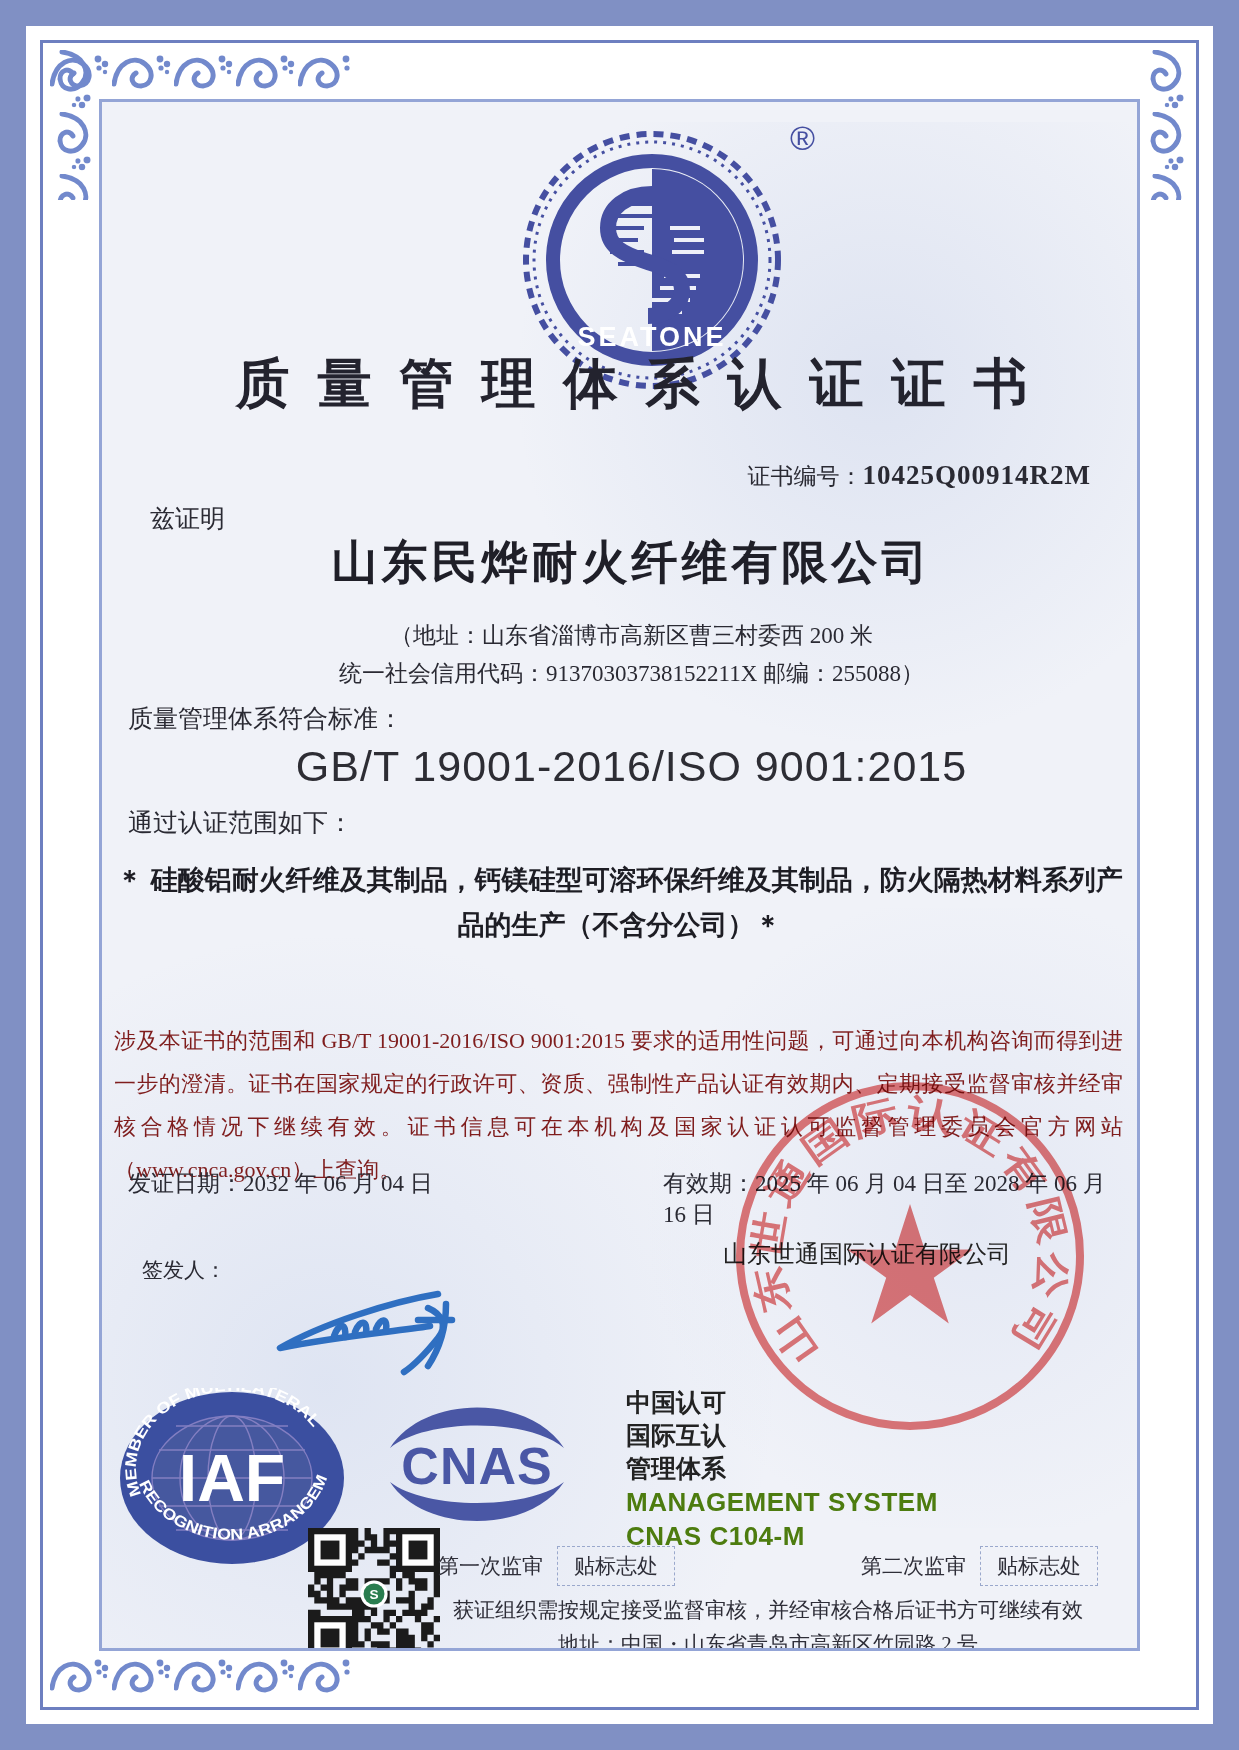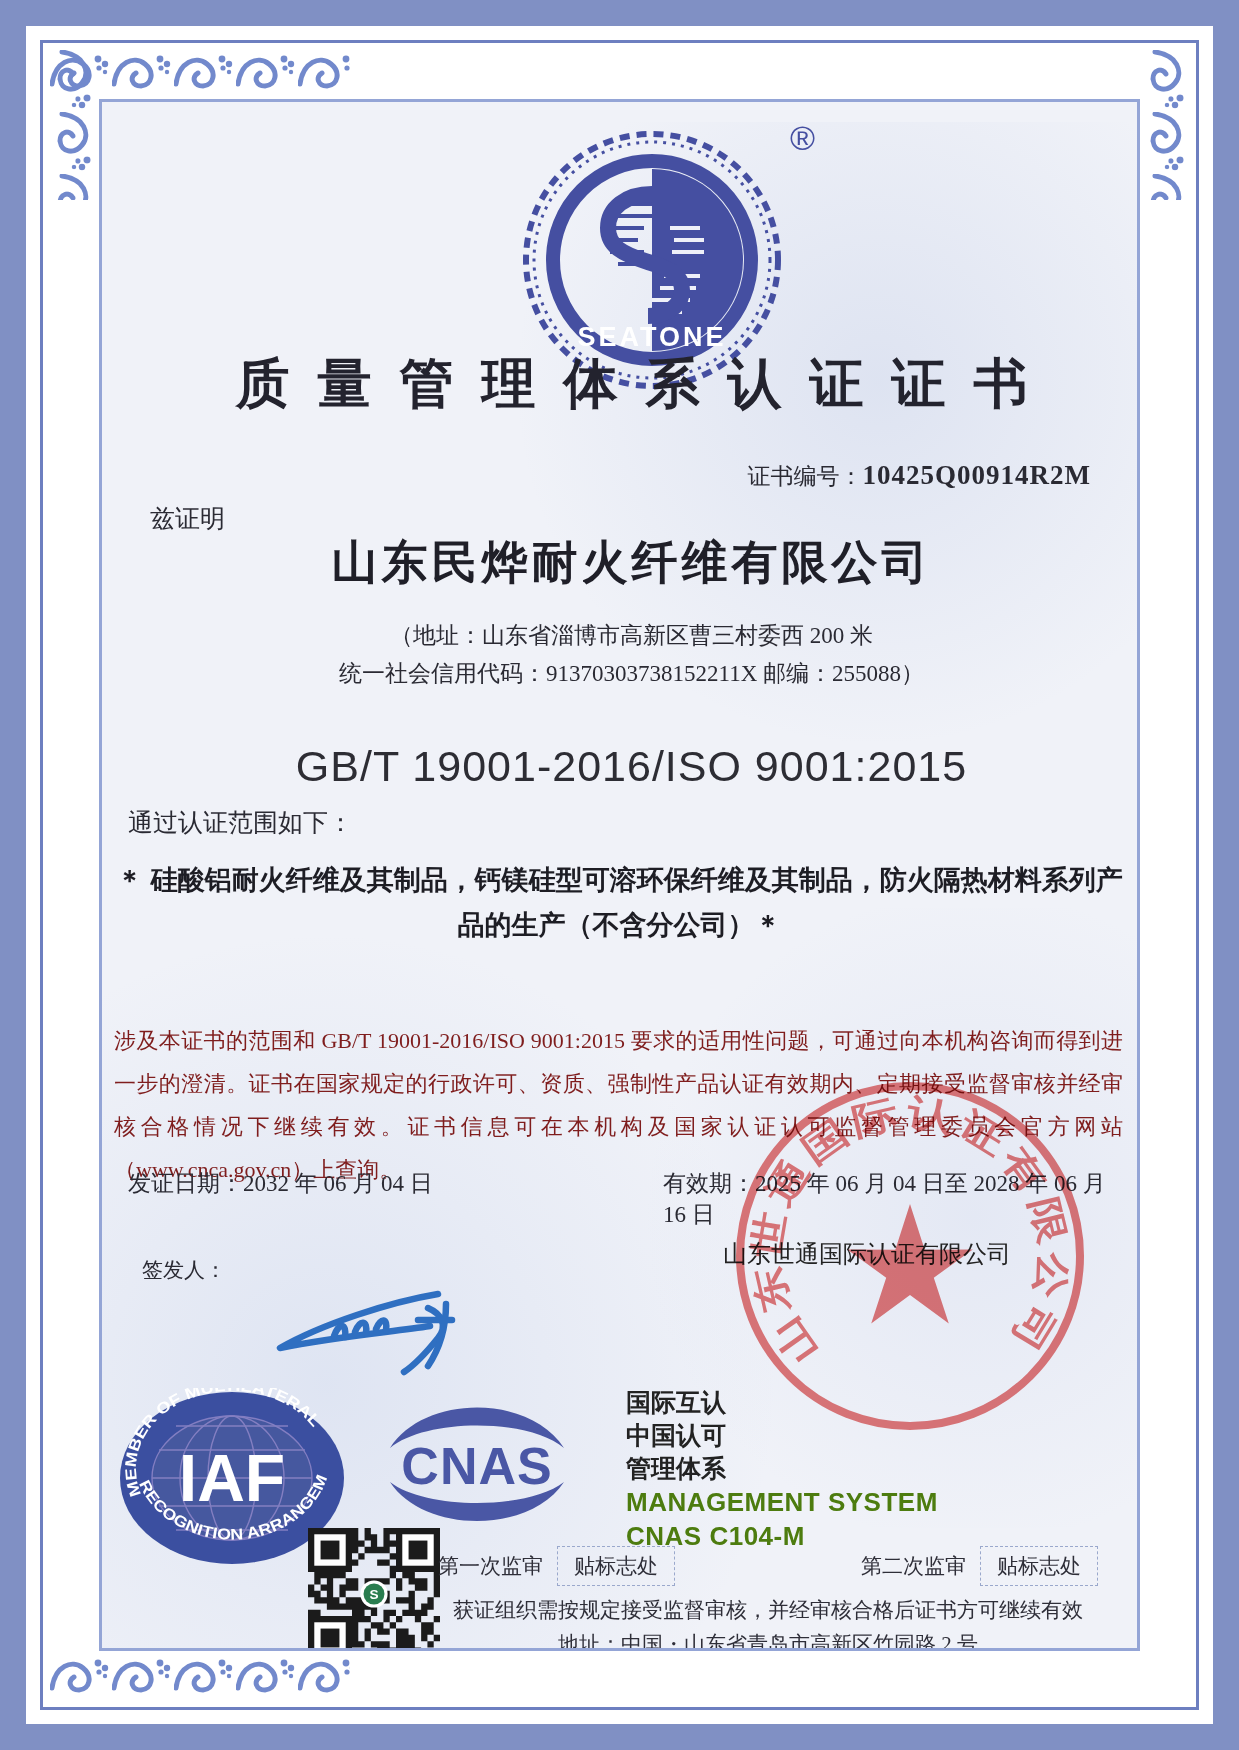--- a/index.html
+++ b/index.html
@@ -129,20 +129,21 @@
     <div class="abs certno">
       <span>证书编号：</span><b>10425Q00914R2M</b>
     </div>
 
     <div class="abs certify">兹证明</div>
 
     <div class="abs center company">山东民烨耐火纤维有限公司</div>
     <div class="abs center addr1">（地址：山东省淄博市高新区曹三村委西 200 米</div>
     <div class="abs center addr2">统一社会信用代码：91370303738152211X 邮编：255088）</div>
 
+    <div class="abs stdlabel">质量管理体系符合标准：</div>
     <div class="abs center standard">GB/T 19001-2016/ISO 9001:2015</div>
 
     <div class="abs scopelabel">通过认证范围如下：</div>
     <div class="abs scope">＊ 硅酸铝耐火纤维及其制品，钙镁硅型可溶环保纤维及其制品，防火隔热材料系列产品的生产（不含分公司）＊</div>
 
     <div class="abs disclaimer">涉及本证书的范围和 GB/T 19001-2016/ISO 9001:2015 要求的适用性问题，可通过向本机构咨询而得到进一步的澄清。证书在国家规定的行政许可、资质、强制性产品认证有效期内、定期接受监督审核并经审核合格情况下继续有效。证书信息可在本机构及国家认证认可监督管理委员会官方网站（www.cnca.gov.cn）上查询。</div>
 
     <div class="abs daterow">
       <span>
         <span>发证日期：</span><span>2032 年 06 月 04 日</span>
@@ -196,22 +197,22 @@
       <text x="118" y="113" text-anchor="middle" font-size="66" font-weight="bold" fill="#ffffff" font-family="Liberation Sans, sans-serif">IAF</text>
     </svg>
 
     <svg class="abs cnas" width="190" height="146" viewBox="0 0 190 146">
       <path d="M8,58 C42,4 148,4 182,58 C146,28 44,28 8,58 Z" fill="#4a57a5"></path>
       <path d="M8,92 C42,144 148,144 182,92 C146,120 44,120 8,92 Z" fill="#4a57a5"></path>
       <text x="95" y="94" text-anchor="middle" font-size="52" font-weight="bold" fill="#4a57a5" font-family="Liberation Sans, sans-serif" letter-spacing="1">CNAS</text>
     </svg>
 
     <div class="abs cnas-text">
+      <div class="zh">中国认可</div>
       <div class="zh">国际互认</div>
-      <div class="zh">中国认可</div>
       <div class="zh">管理体系</div>
       <div class="en">MANAGEMENT SYSTEM</div>
       <div class="en">CNAS C104-M</div>
     </div>
 
     <svg class="abs qr" width="132" height="132" viewBox="0 0 126 126">
         <path d="M42,0h6v6h-6zM54,0h6v6h-6zM72,0h6v6h-6zM78,0h6v6h-6zM42,6h6v6h-6zM54,6h6v6h-6zM60,6h6v6h-6zM72,6h6v6h-6zM42,12h6v6h-6zM48,12h6v6h-6zM60,12h6v6h-6zM72,12h6v6h-6zM78,12h6v6h-6zM42,18h6v6h-6zM54,18h6v6h-6zM60,18h6v6h-6zM66,18h6v6h-6zM72,18h6v6h-6zM48,24h6v6h-6zM78,24h6v6h-6zM42,30h6v6h-6zM66,30h6v6h-6zM72,30h6v6h-6zM78,36h6v6h-6zM6,42h6v6h-6zM12,42h6v6h-6zM18,42h6v6h-6zM24,42h6v6h-6zM30,42h6v6h-6zM78,42h6v6h-6zM90,42h6v6h-6zM96,42h6v6h-6zM120,42h6v6h-6zM6,48h6v6h-6zM18,48h6v6h-6zM36,48h6v6h-6zM42,48h6v6h-6zM54,48h6v6h-6zM60,48h6v6h-6zM66,48h6v6h-6zM72,48h6v6h-6zM84,48h6v6h-6zM96,48h6v6h-6zM102,48h6v6h-6zM108,48h6v6h-6zM120,48h6v6h-6zM0,54h6v6h-6zM12,54h6v6h-6zM18,54h6v6h-6zM30,54h6v6h-6zM36,54h6v6h-6zM42,54h6v6h-6zM66,54h6v6h-6zM84,54h6v6h-6zM102,54h6v6h-6zM108,54h6v6h-6zM120,54h6v6h-6zM0,60h6v6h-6zM6,60h6v6h-6zM18,60h6v6h-6zM30,60h6v6h-6zM72,60h6v6h-6zM96,60h6v6h-6zM120,60h6v6h-6zM6,66h6v6h-6zM12,66h6v6h-6zM18,66h6v6h-6zM24,66h6v6h-6zM36,66h6v6h-6zM42,66h6v6h-6zM48,66h6v6h-6zM72,66h6v6h-6zM84,66h6v6h-6zM90,66h6v6h-6zM96,66h6v6h-6zM114,66h6v6h-6zM18,72h6v6h-6zM24,72h6v6h-6zM30,72h6v6h-6zM36,72h6v6h-6zM42,72h6v6h-6zM48,72h6v6h-6zM54,72h6v6h-6zM60,72h6v6h-6zM96,72h6v6h-6zM108,72h6v6h-6zM114,72h6v6h-6zM0,78h6v6h-6zM6,78h6v6h-6zM42,78h6v6h-6zM48,78h6v6h-6zM60,78h6v6h-6zM72,78h6v6h-6zM78,78h6v6h-6zM90,78h6v6h-6zM96,78h6v6h-6zM102,78h6v6h-6zM108,78h6v6h-6zM42,84h6v6h-6zM48,84h6v6h-6zM54,84h6v6h-6zM72,84h6v6h-6zM84,84h6v6h-6zM102,84h6v6h-6zM120,84h6v6h-6zM42,90h6v6h-6zM60,90h6v6h-6zM66,90h6v6h-6zM78,90h6v6h-6zM108,90h6v6h-6zM114,90h6v6h-6zM42,96h6v6h-6zM54,96h6v6h-6zM66,96h6v6h-6zM72,96h6v6h-6zM84,96h6v6h-6zM90,96h6v6h-6zM108,96h6v6h-6zM114,96h6v6h-6zM42,102h6v6h-6zM54,102h6v6h-6zM84,102h6v6h-6zM90,102h6v6h-6zM96,102h6v6h-6zM108,102h6v6h-6zM120,102h6v6h-6zM42,108h6v6h-6zM48,108h6v6h-6zM60,108h6v6h-6zM66,108h6v6h-6zM72,108h6v6h-6zM84,108h6v6h-6zM90,108h6v6h-6zM96,108h6v6h-6zM114,108h6v6h-6zM66,114h6v6h-6zM72,114h6v6h-6zM78,114h6v6h-6zM84,114h6v6h-6zM90,114h6v6h-6zM96,114h6v6h-6zM102,114h6v6h-6zM42,120h6v6h-6zM60,120h6v6h-6zM66,120h6v6h-6zM72,120h6v6h-6zM84,120h6v6h-6zM90,120h6v6h-6zM108,120h6v6h-6z" fill="#1b1b1b"></path>
         <rect x="0" y="0" width="42" height="42" fill="#1b1b1b"></rect>
         <rect x="6" y="6" width="30" height="30" fill="#ffffff"></rect>
         <rect x="12" y="12" width="18" height="18" fill="#1b1b1b"></rect>

